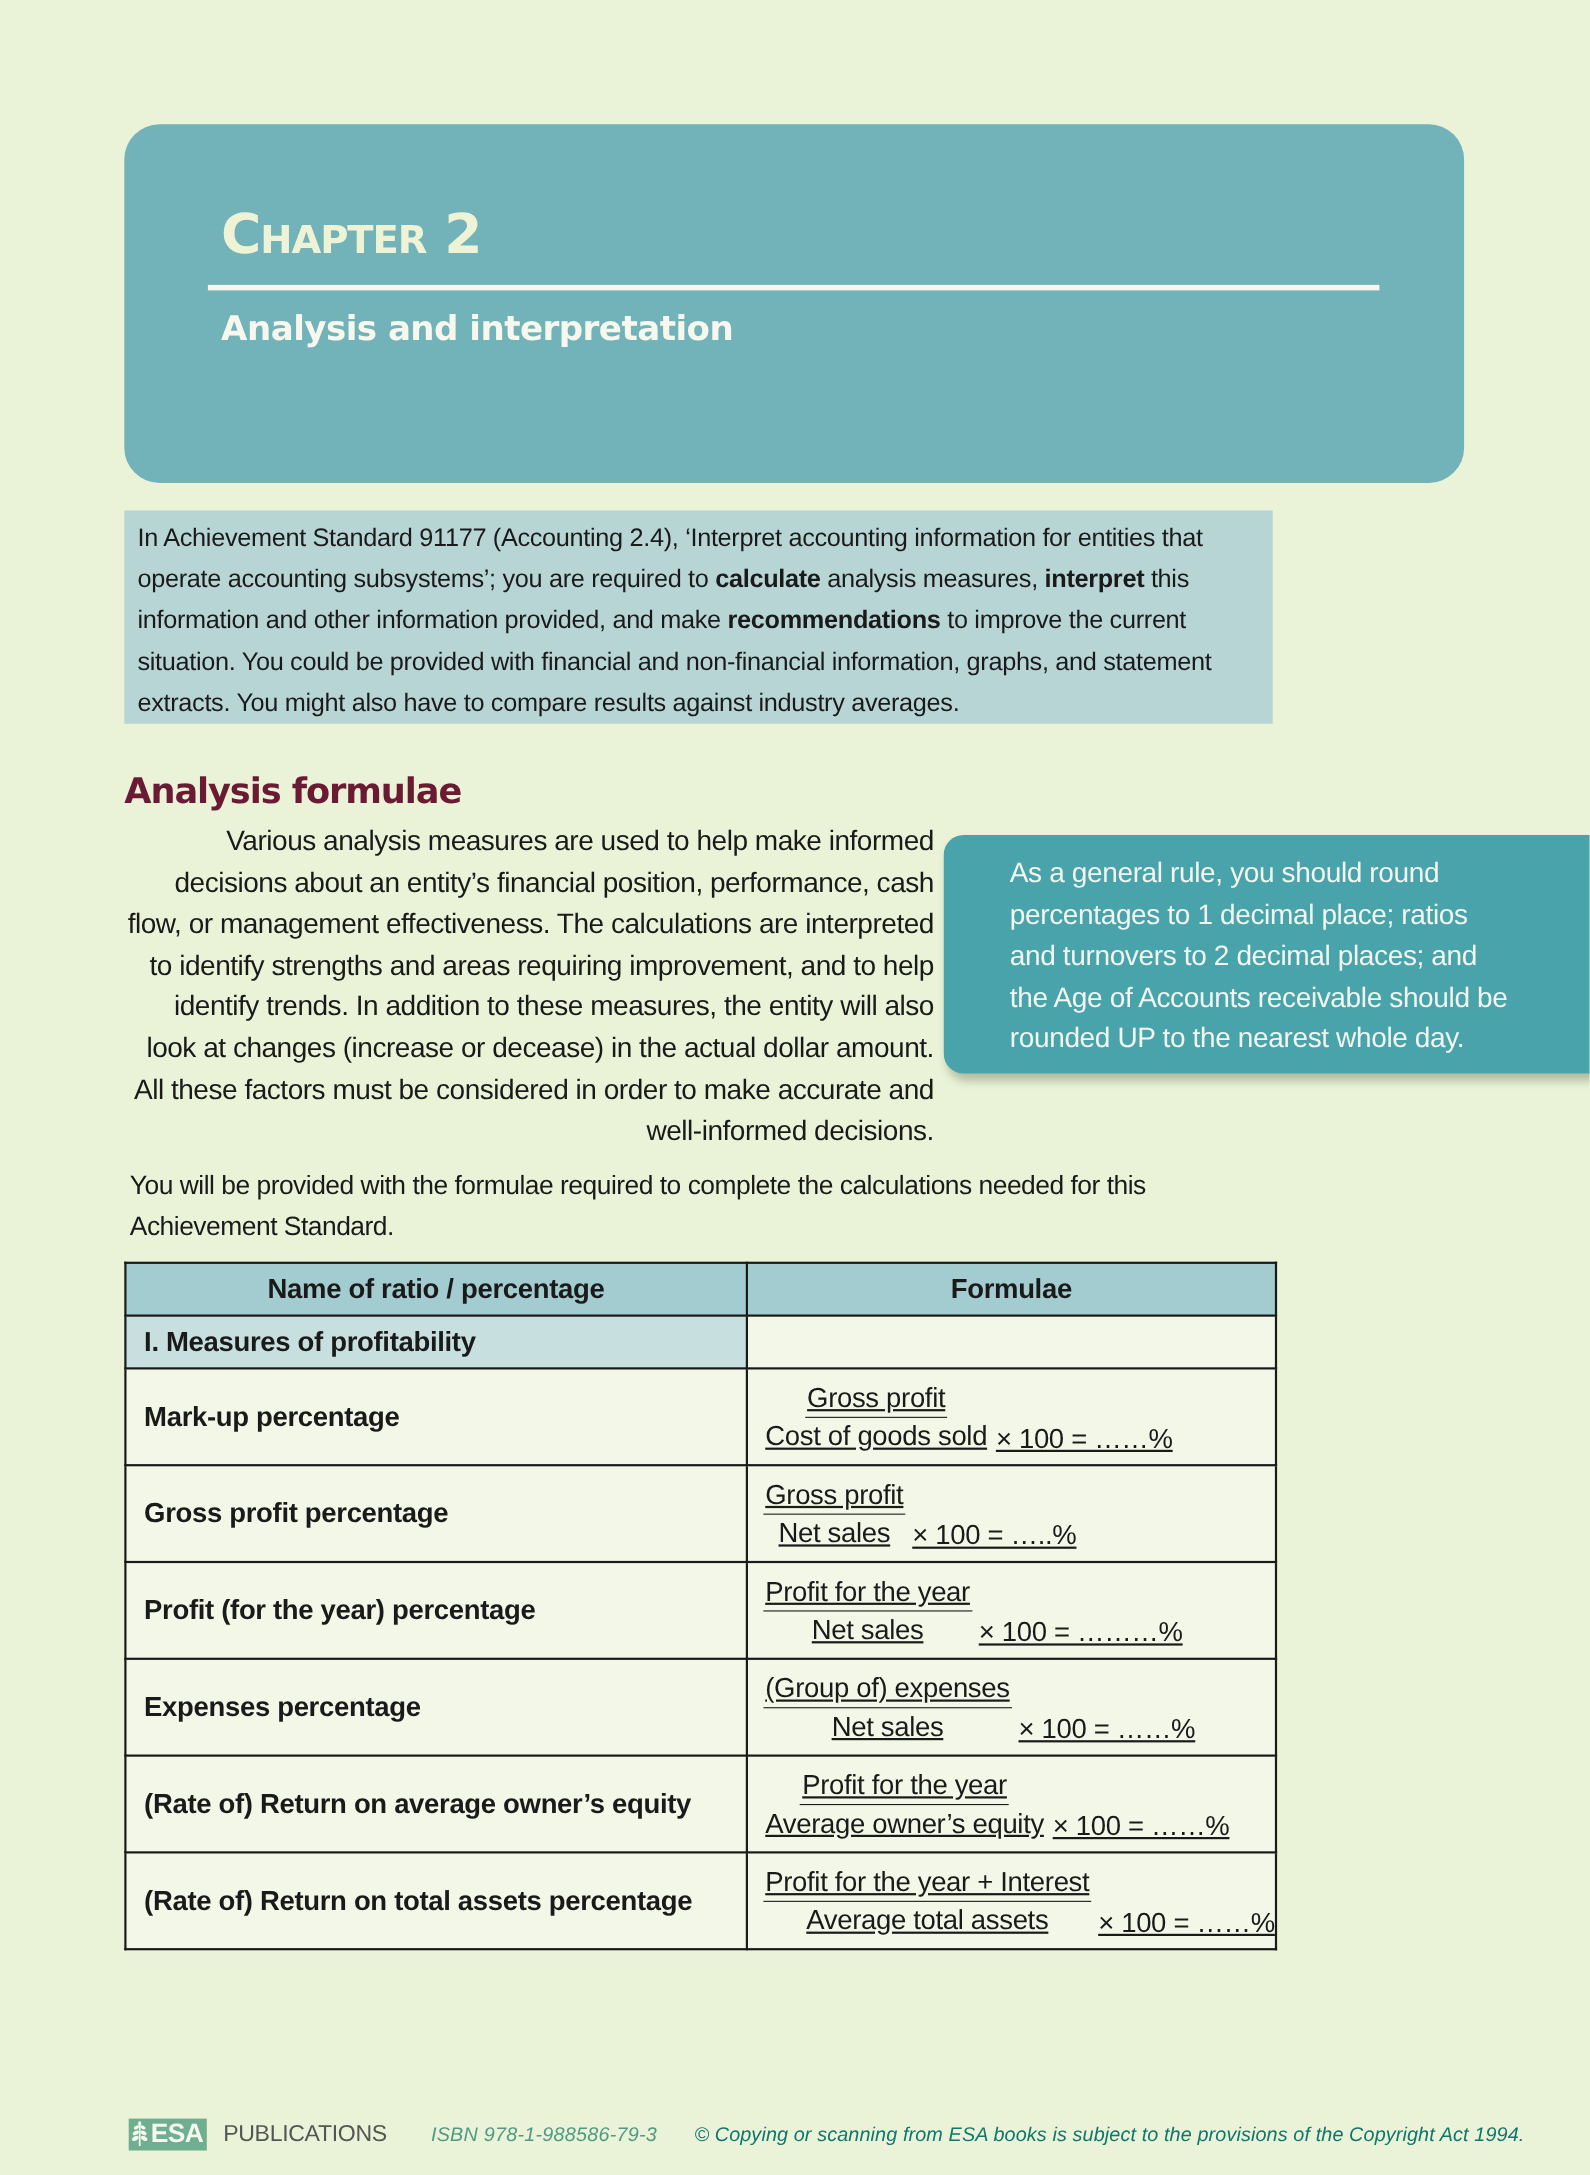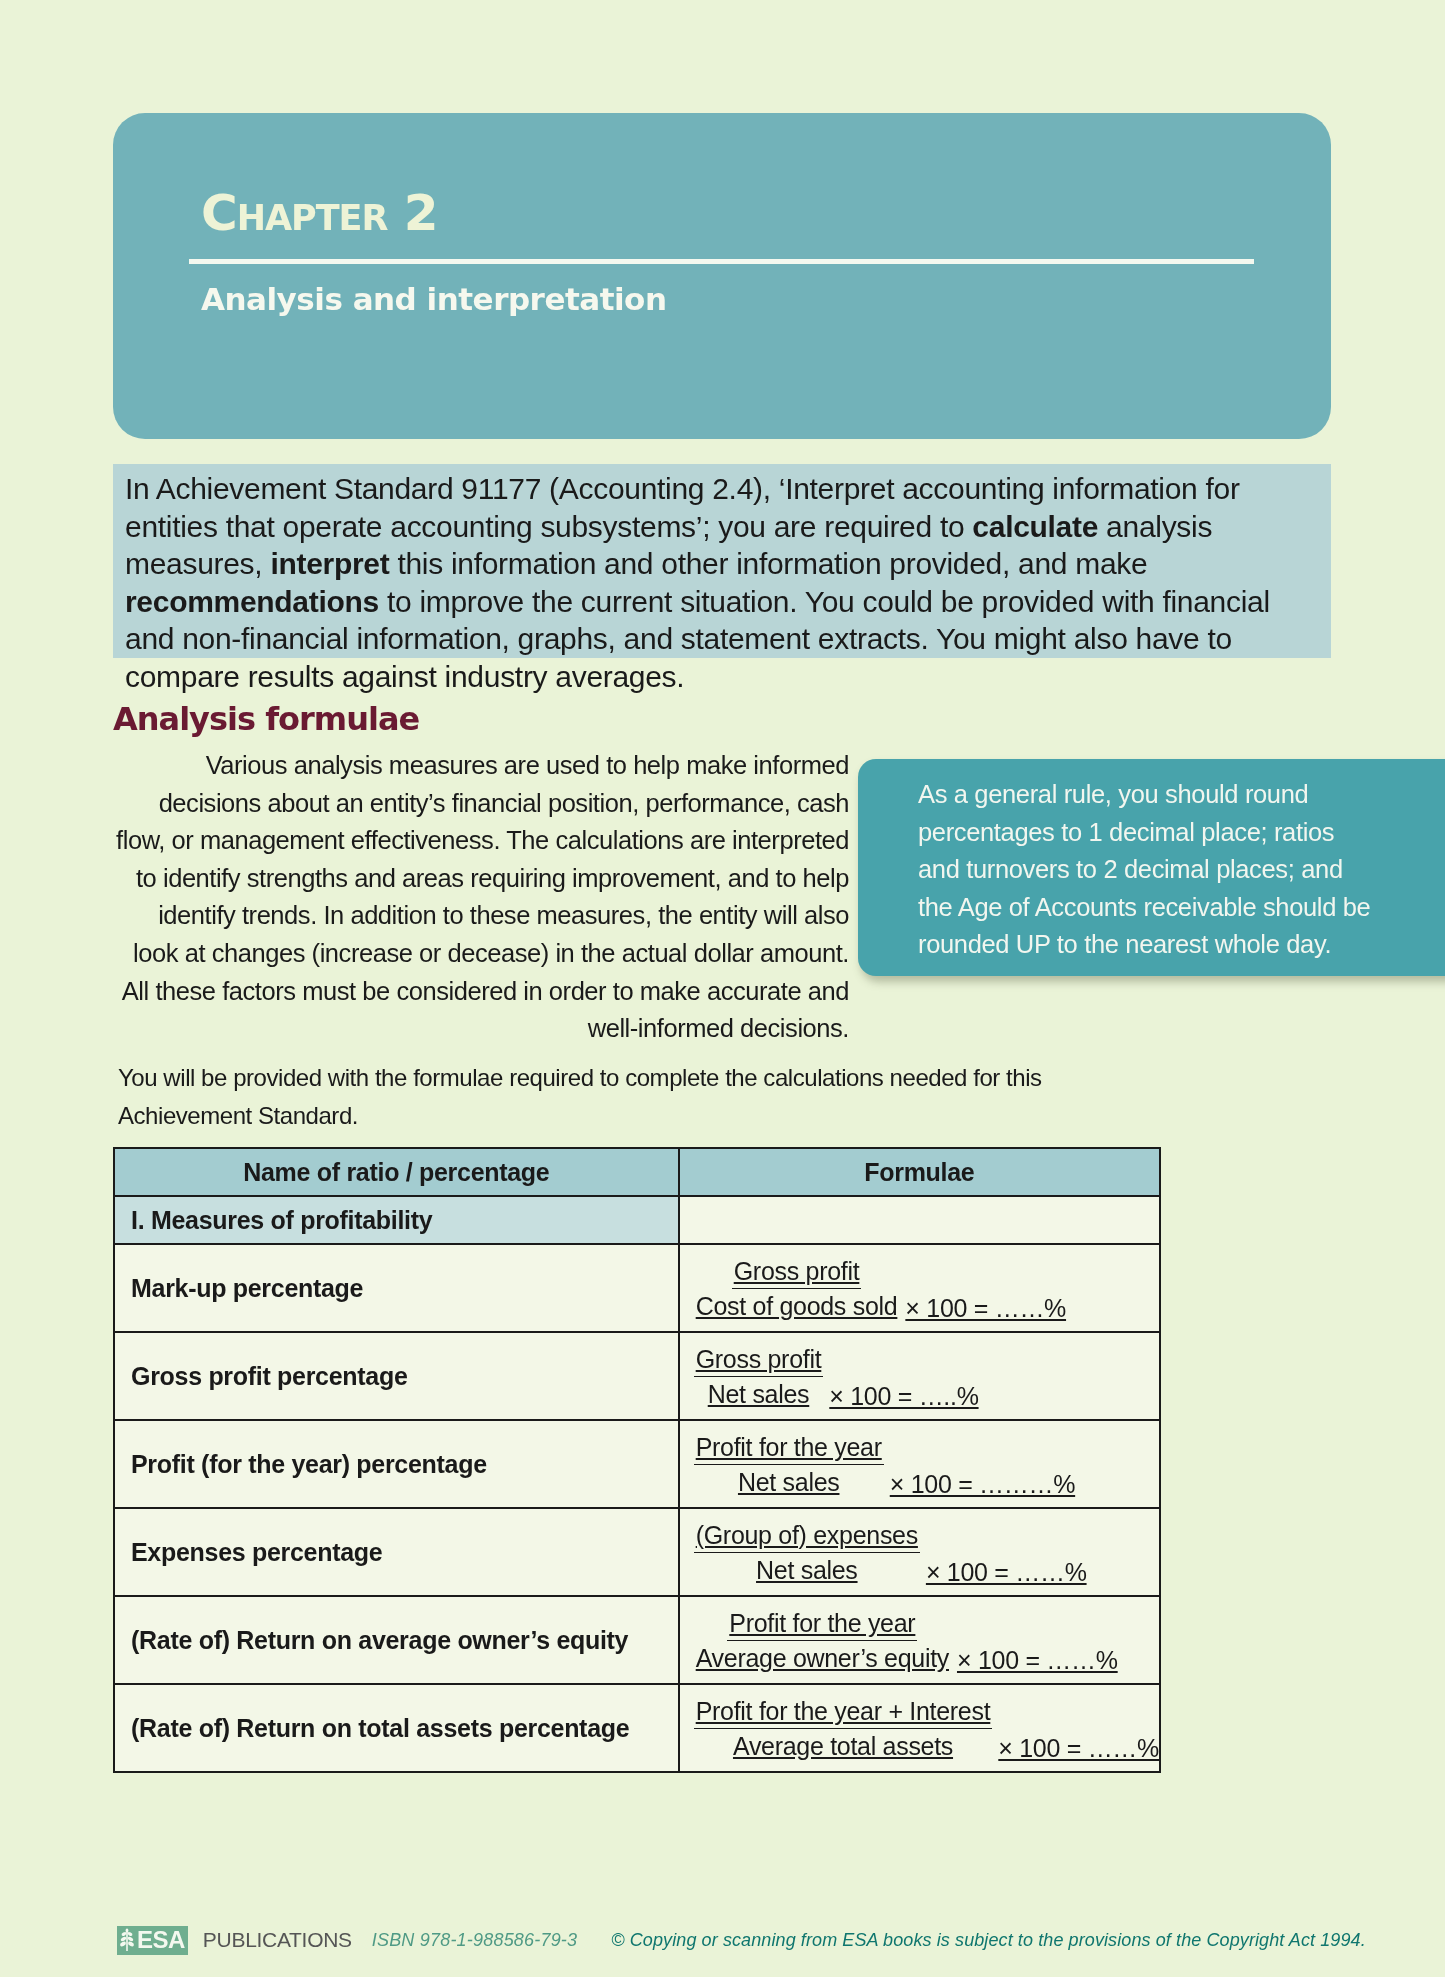--- a/index.html
+++ b/index.html
@@ -26,24 +26,24 @@
     position: absolute; left: 76px; top: 146px; width: 1065px; height: 5px;
     background: #f4f8ef;
   }
   .chapter-subtitle {
     position: absolute; left: 88px; top: 168px;
     font-family: "DejaVu Sans", sans-serif;
     font-weight: bold; color: #f6f8ee; font-size: 31px; letter-spacing: -0.5px;
   }
 
   .intro-box {
-    position: absolute; left: 113px; top: 464px; width: 1218px; height: 194px;
+    position: absolute; left: 113px; top: 464px; width: 1044px; height: 194px;
     background: #b8d5d6;
     box-sizing: border-box; padding: 6px 10px 0 12px;
-    font-size: 30px; line-height: 37.6px; letter-spacing: -0.3px;
+    font-size: 23px; line-height: 37.6px; letter-spacing: -0.3px;
   }
   .intro-box b { font-weight: bold; }
 
   .section-heading {
     position: absolute; left: 113px; top: 700px;
     font-family: "DejaVu Sans", sans-serif;
     font-weight: bold; color: #6a1a32; font-size: 32px; letter-spacing: -1px;
   }
   .body-para {
     position: absolute; left: 114px; top: 747px; width: 735px;
@@ -93,21 +93,21 @@
     position: absolute; left: 117px; top: 1925px; height: 30px;
     display: flex; align-items: center; gap: 12px; font-size: 20px;
   }
   .esa-logo {
     display: inline-flex; align-items: center; height: 29px;
     background: #6fae8f; color: #f4f8ef; padding: 0 3px 0 2px;
     font-weight: bold; font-size: 24px; letter-spacing: -0.5px;
   }
   .esa-logo svg { margin-right: 2px; }
   .publications { color: #555; font-size: 21px; margin-left: 3px; letter-spacing: -0.3px; }
-  .isbn { color: #4f9a85; font-style: italic; margin-left: 8px; font-size: 18px; letter-spacing: 0.2px; }
+  .isbn { color: #4f9a85; font-style: italic; margin-left: 28px; font-size: 18px; letter-spacing: 0.2px; }
   .copyright { color: #0f766e; font-style: italic; margin-left: 22px; font-size: 18px; letter-spacing: 0.1px; }
 </style>
 </head>
 <body>
 
 <div class="chapter-box">
   <div class="chapter-title">Chapter 2</div>
   <div class="chapter-rule"></div>
   <div class="chapter-subtitle">Analysis and interpretation</div>
 </div>

